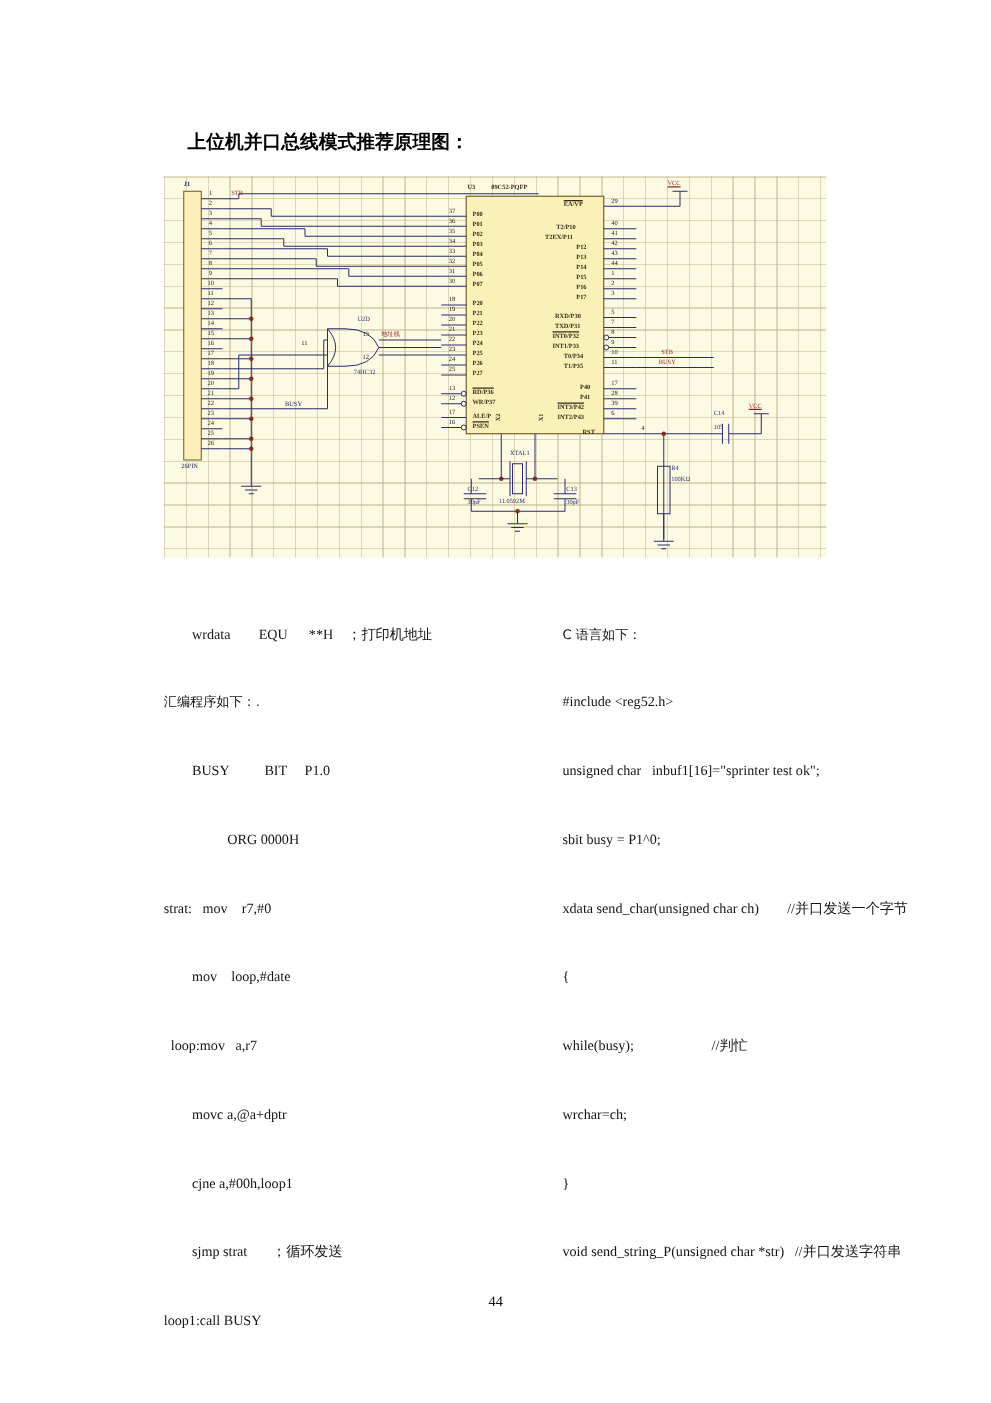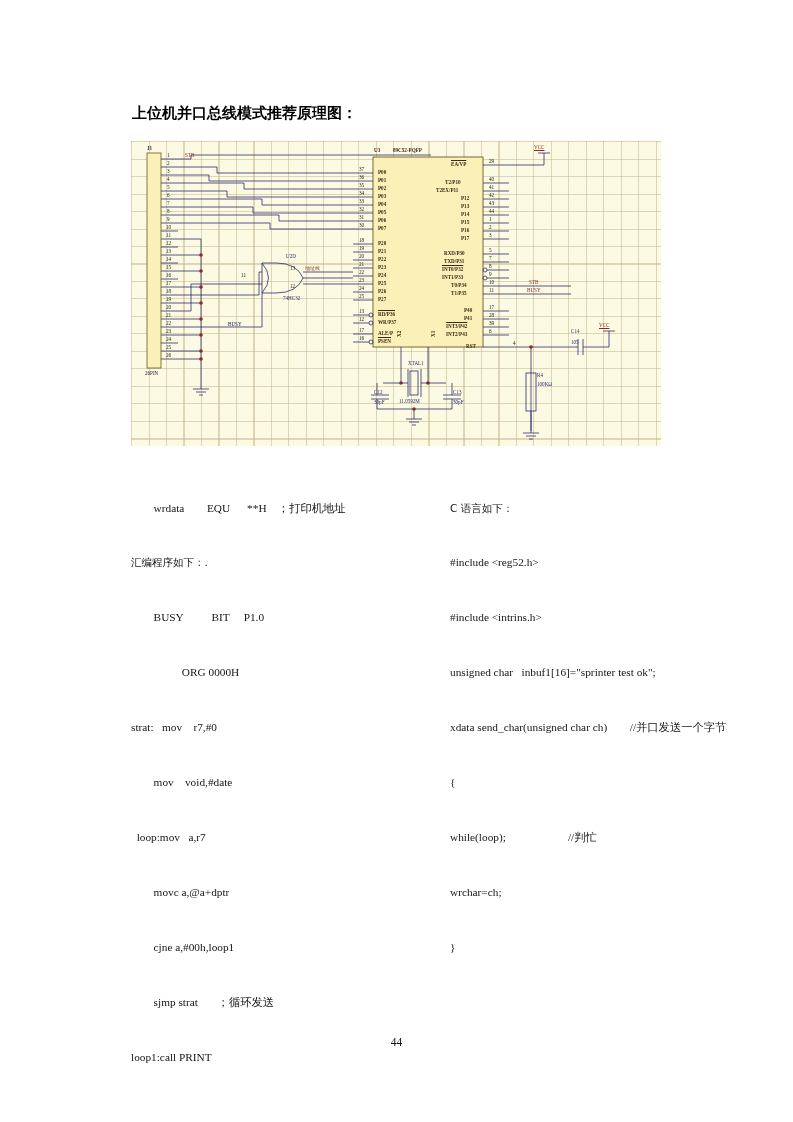--- a/index.html
+++ b/index.html
@@ -16,21 +16,21 @@
   .header{position:absolute;left:112px;top:36px;width:570px;height:34px;}
   .hdr-left{position:absolute;left:0;top:0;font-family:"Liberation Sans",sans-serif;
             font-weight:bold;font-size:19px;letter-spacing:.3px;color:#000;white-space:nowrap;}
   .hdr-left .reg{font-size:10px;vertical-align:super;}
   .hdr-left .cn{font-family:"DejaVu Sans",sans-serif;font-size:17px;font-weight:bold;}
   .hdr-right{position:absolute;right:0;top:6px;font-family:"DejaVu Sans",sans-serif;
              font-weight:bold;font-size:11px;color:#000;white-space:nowrap;}
   .hdr-rule{position:absolute;left:0;top:30px;width:570px;height:2px;background:#000;}
 
   
-  .sect-title{position:absolute;left:132px;top:104px;
+  .sect-title{position:absolute;left:150px;top:104px;
       font-family:"DejaVu Sans",sans-serif;font-weight:bold;font-size:15px;color:#000;}
 
   
   .schem{
     position:absolute;left:131px;top:141px;width:530px;height:305px;
     background:
       repeating-linear-gradient(to right, rgba(196,183,145,.55) 0 1px, transparent 1px 17.5px),
       repeating-linear-gradient(to bottom, rgba(196,183,145,.55) 0 1px, transparent 1px 17.5px),
       #fcfae2;
     overflow:hidden;
@@ -400,52 +400,53 @@
     <div class="lbl ovl" style="left:406px;top:232px;">R4</div>
     <div class="lbl ovl" style="left:406px;top:241px;">100KΩ</div>
   </div>
 
   <div class="codecol" id="asm-col">
     <div class="codeline">        wrdata        EQU      **H    ；打印机地址</div>
     <div class="codeline cn">汇编程序如下：.</div>
     <div class="codeline">        BUSY          BIT     P1.0</div>
     <div class="codeline">                  ORG 0000H</div>
     <div class="codeline">strat:   mov    r7,#0</div>
-    <div class="codeline">        mov    void,#date</div>
+    <div class="codeline">        mov    loop,#date</div>
     <div class="codeline">  loop:mov   a,r7</div>
     <div class="codeline">        movc a,@a+dptr</div>
     <div class="codeline">        cjne a,#00h,loop1</div>
     <div class="codeline">        sjmp strat       ；循环发送</div>
-    <div class="codeline">loop1:call PRINT</div>
+    <div class="codeline">loop1:call BUSY</div>
     
     
     
     
     
     
     
     
     
     
     
     
     
     
   </div>
 
   <div class="codecol" id="c-col">
     <div class="codeline cn">C 语言如下：</div>
     <div class="codeline">#include &lt;reg52.h&gt;</div>
-    <div class="codeline">#include &lt;intrins.h&gt;</div>
     <div class="codeline">unsigned char   inbuf1[16]="sprinter test ok";</div>
+    <div class="codeline">sbit busy = P1^0;</div>
     <div class="codeline">xdata send_char(unsigned char ch)        //并口发送一个字节</div>
     <div class="codeline">{</div>
-    <div class="codeline">while(loop);                      //判忙</div>
+    <div class="codeline">while(busy);                      //判忙</div>
     <div class="codeline">wrchar=ch;</div>
     <div class="codeline">}</div>
+    <div class="codeline">void send_string_P(unsigned char *str)   //并口发送字符串</div>
     
     
     
     
     
     
     
     
     
     

